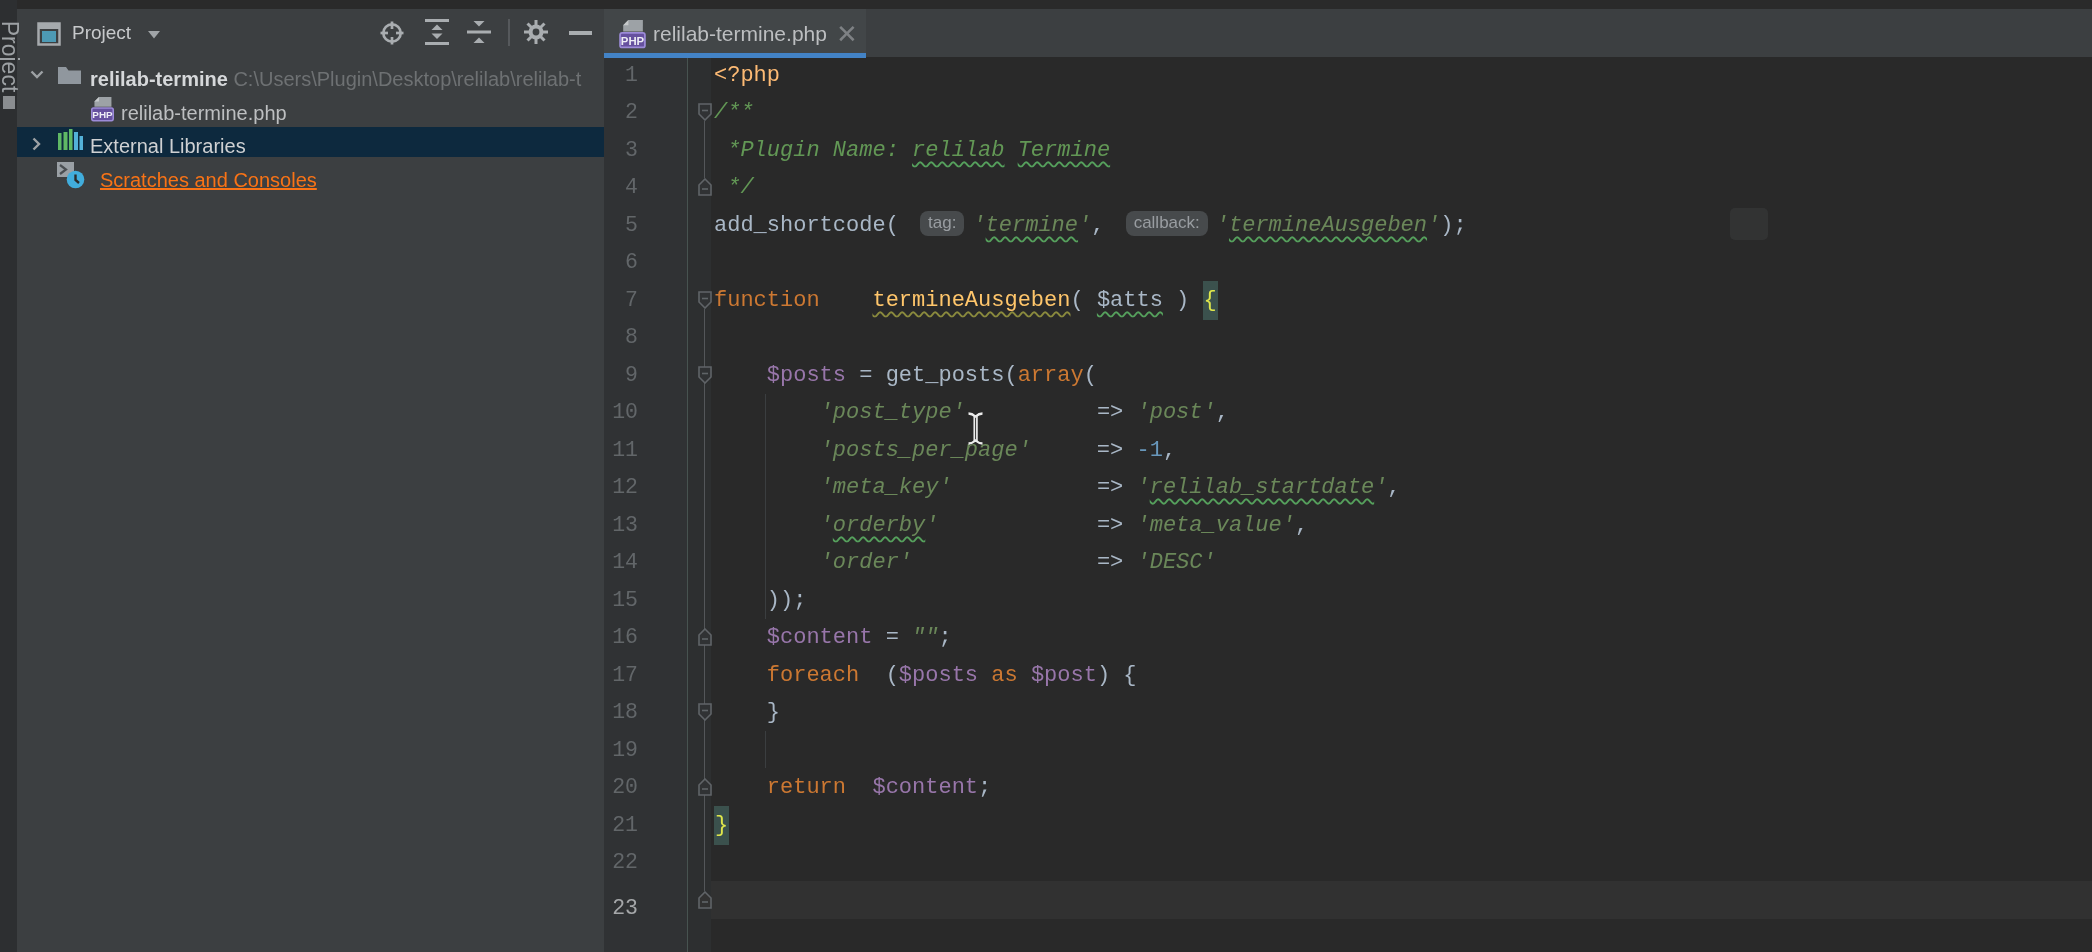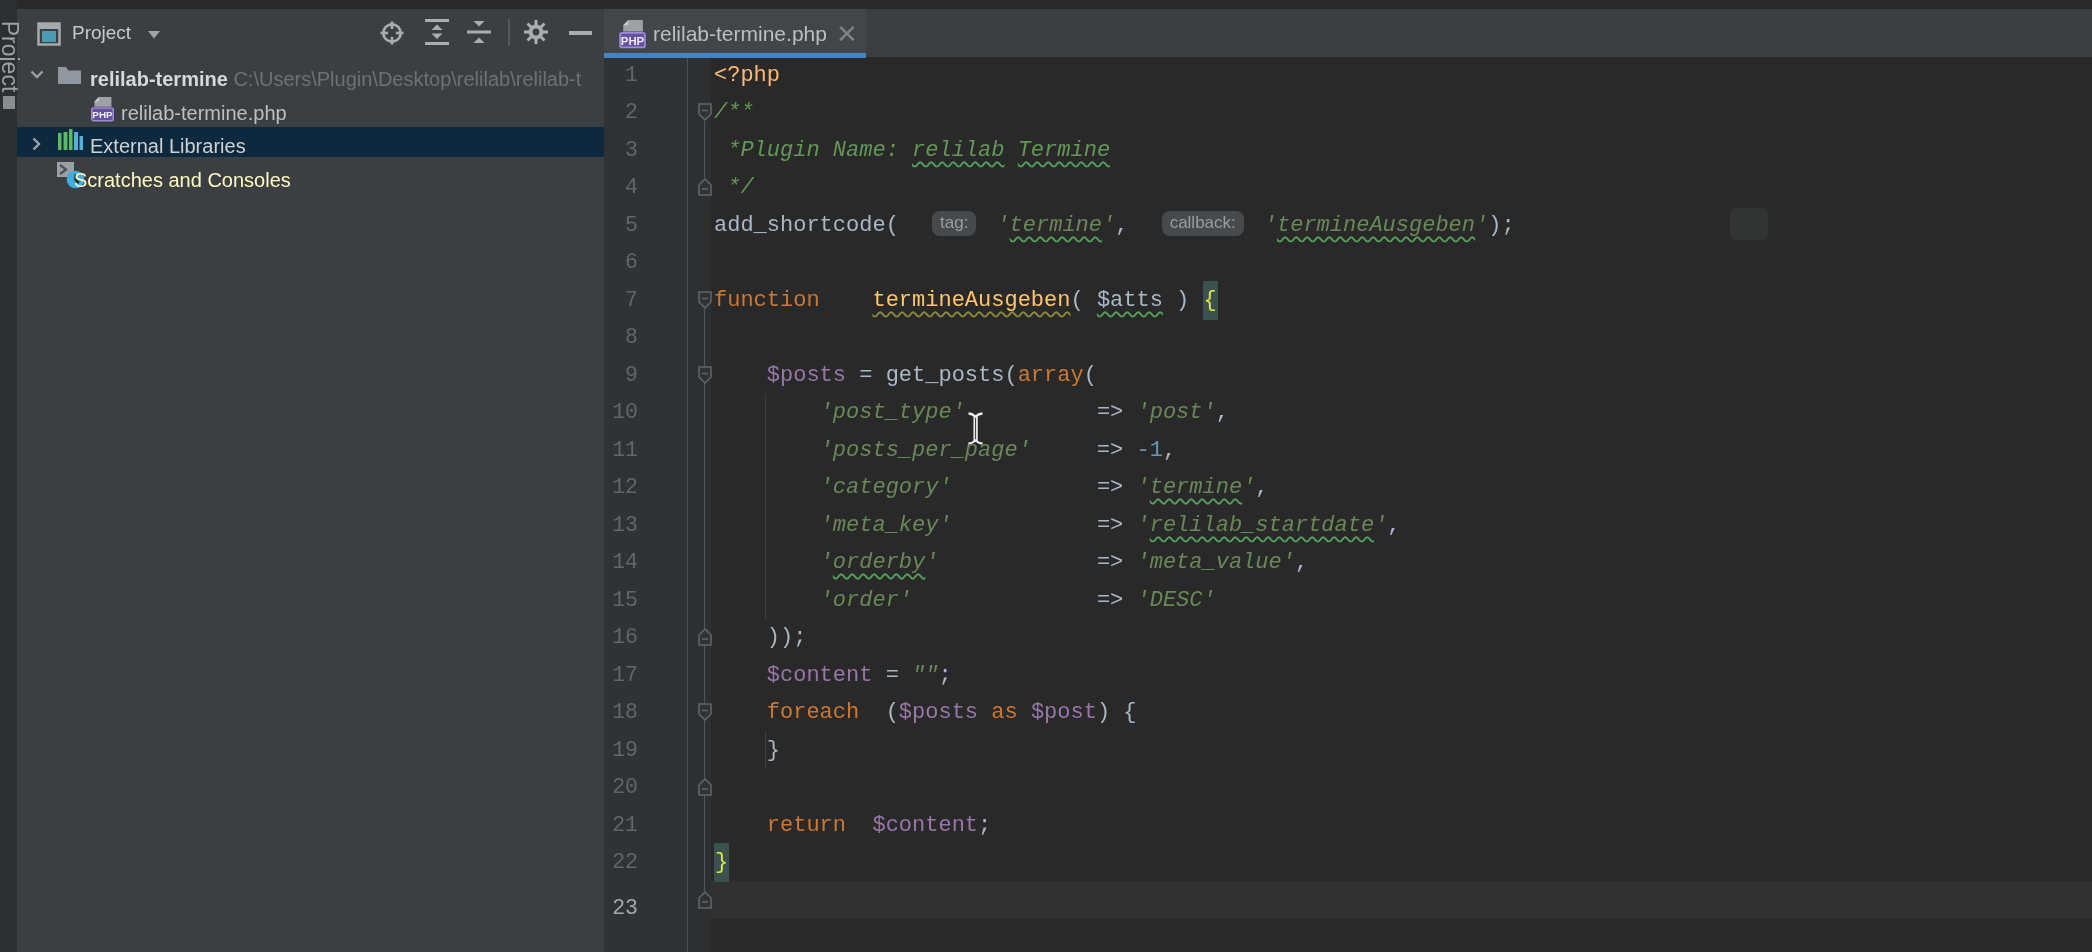--- a/index.html
+++ b/index.html
@@ -44,21 +44,21 @@
 .kw  { color:#CC7832; }
 .str { color:#6A8759;font-style:italic; }
 .num { color:#6897BB; }
 .var { color:#9876AA; }
 .cmt { color:#629755; font-style:italic; }
 .fn  { color:#FFC66B; }
 .php { color:#fdba74; }
 .sq  { text-decoration:underline wavy #55A05C; text-decoration-thickness:2px; text-underline-offset:5px; }
 .sqy { text-decoration:underline wavy #8A8A3D; text-decoration-thickness:2px; text-underline-offset:5px; }
 .brace { background:#3B514D; color:#DFE64B; padding:7px 1px 7px; }
-.hint { display:inline-block; font-family:"Liberation Sans",sans-serif; font-size:17px; color:#999DA1; background:#474A4C; border-radius:8px; padding:2px 8px 3px; margin:0 20px; line-height:20px; transform:translateY(-3px); }
+.hint { display:inline-block; font-family:"Liberation Sans",sans-serif; font-size:17px; color:#999DA1; background:#474A4C; border-radius:8px; padding:2px 8px 3px; margin:0 8px; line-height:20px; transform:translateY(-3px); }
 
 
 .fm { position:absolute; left:697px; width:16px; height:18px; }
 </style>
 </head>
 <body>
 
 <div class="abs" id="panel"></div>
 <div class="abs" id="tabbar"></div>
 <div class="abs" id="tab"></div>
@@ -150,21 +150,21 @@
     <rect x="22.5" y="7" width="3.5" height="14" fill="#53B1D8"></rect>
   </svg>
   <div class="tname" style="left:73px; top:125.5px; color:#CFD1D3;">External Libraries</div>
   
   <svg class="icon" style="left:40px; top:153px;" width="28" height="28">
     <rect x="0" y="0" width="17" height="15" fill="#9AA0A5"></rect>
     <path d="M3,3 L9,7.5 L3,12" fill="none" stroke="#4A4E52" stroke-width="2.2"></path>
     <circle cx="18.5" cy="17.5" r="8.8" fill="#41ADDC"></circle>
     <path d="M18.5,12.5 L18.5,18 L22,21" fill="none" stroke="#2B2B2B" stroke-width="2.4"></path>
   </svg>
-  <div class="tname" style="left:57px; top:159.5px; color:#fef9c3;">Scratches and Consoles</div>
+  <div class="tname" style="left:83px; top:159.5px; color:#f97316;text-decoration:underline;">Scratches and Consoles</div>
 </rect></div>
 
 <div class="abs" id="tabline"></div>
 <svg class="abs" style="left:619px; top:19px;" width="27" height="30" viewBox="0 0 26 29">
   <polygon points="9,1 23,1 23,12 4,12 4,6" fill="#9DA2A6"></polygon>
   <polygon points="9,1 9,6 4,6" fill="#C6C9CB"></polygon>
   <rect x="1" y="13.5" width="24" height="14" rx="2" fill="#66519F" stroke="#9C8BD8" stroke-width="1.7"></rect>
   <text x="13" y="25" font-family="Liberation Sans" font-size="11" font-weight="bold" fill="#EDEDF5" text-anchor="middle">PHP</text>
 </svg>
 <div class="abs" id="tabtitle">relilab-termine.php</div>
@@ -239,21 +239,20 @@
 <pre><span class="cmt">/**</span></pre>
 <pre><span class="cmt"> *Plugin Name: <span class="sq">relilab</span> <span class="sq">Termine</span></span></pre>
 <pre><span class="cmt"> */</span></pre>
 <pre>add_shortcode( <span class="hint">tag:</span><span class="str">'<span class="sq">termine</span>'</span>, <span class="hint">callback:</span><span class="str">'<span class="sq">termineAusgeben</span>'</span>);</pre>
 <pre></pre>
 <pre><span class="kw">function</span>    <span class="fn sqy">termineAusgeben</span>( <span class="sq">$atts</span> ) <span class="brace">{</span></pre>
 <pre></pre>
 <pre>    <span class="var">$posts</span> = get_posts(<span class="kw">array</span>(</pre>
 <pre>        <span class="str">'post_type'</span>          =&gt; <span class="str">'post'</span>,</pre>
 <pre>        <span class="str">'posts_per_page'</span>     =&gt; <span class="num">-1</span>,</pre>
-<pre>        <span class="str">'category'</span>           =&gt; <span class="str">'<span class="sq">termine</span>'</span>,</pre>
 <pre>        <span class="str">'meta_key'</span>           =&gt; <span class="str">'<span class="sq">relilab_startdate</span>'</span>,</pre>
 <pre>        <span class="str">'<span class="sq">orderby</span>'</span>            =&gt; <span class="str">'meta_value'</span>,</pre>
 <pre>        <span class="str">'order'</span>              =&gt; <span class="str">'DESC'</span></pre>
 <pre>    ));</pre>
 <pre>    <span class="var">$content</span> = <span class="str">""</span>;</pre>
 <pre>    <span class="kw">foreach</span>  (<span class="var">$posts</span> <span class="kw">as</span> <span class="var">$post</span>) {</pre>
 <pre>    }</pre>
 <pre></pre>
 <pre>    <span class="kw">return</span>  <span class="var">$content</span>;</pre>
 <pre><span class="brace">}</span></pre>

